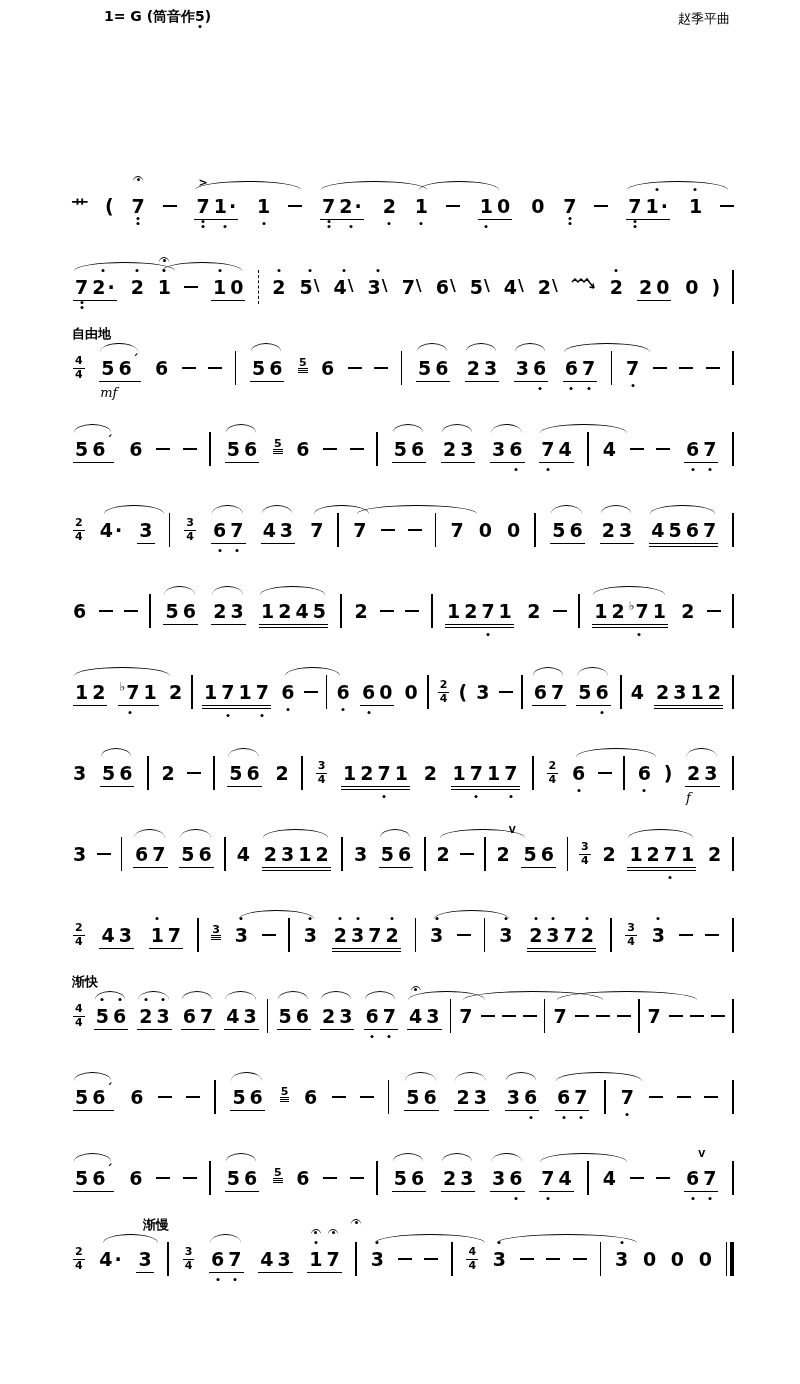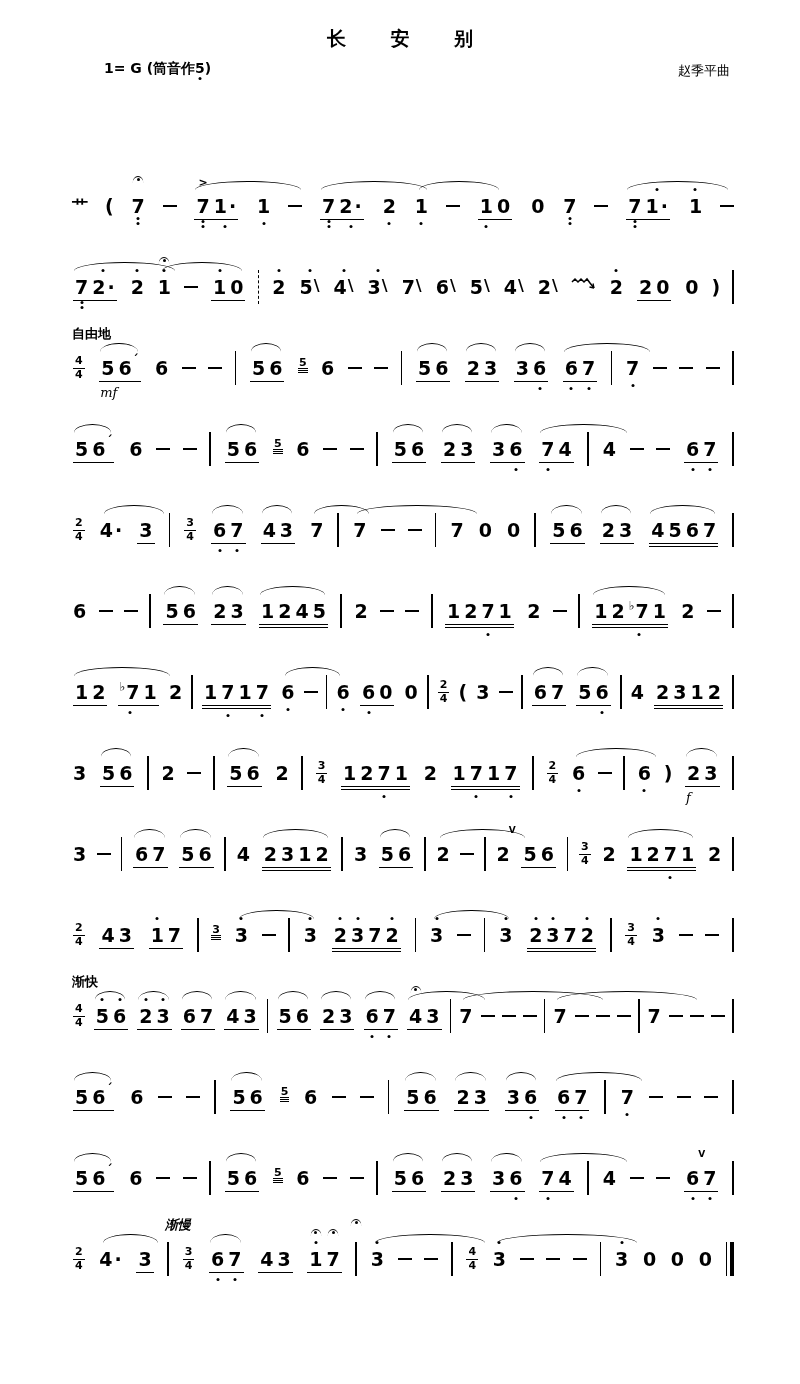--- a/index.html
+++ b/index.html
@@ -54,21 +54,20 @@
   .time .tn{border-bottom:1.2px solid #000;padding:0 2px;}
   .grace{position:relative;display:inline-block;font-size:11px;font-weight:bold;
          line-height:1;transform:translateY(-6px);padding:0 1px;}
   .gul{position:absolute;left:0;right:0;height:1px;background:#000;}
   .wave{display:inline-flex;align-items:center;position:relative;top:-3px;}
 </style>
 </head>
 <body>
 
 <div class="page">
-  <div class="subtitle">长 安 别</div>
   <div class="meta">
     <div class="key"><span>1= G (筒音作</span><span class="keynote"><span>5</span><span class="kdot"></span></span><span>)</span></div>
     <div class="composer">赵季平曲</div>
   </div>
   <div class="score" id="score">
       <div class="line">
         <span class="freemeter">艹</span>
         <span class="sym">(</span>
         <span class="note">
           <span class="digit">7</span>
@@ -1656,21 +1655,21 @@
               <span class="pdot"></span>
             </span>
           </span>
           <span class="ul" style="bottom: -2px;"></span>
         </span>
         <span class="barwrap">
           <span class="bar"></span>
         </span>
       </div>
       <div class="line">
-        <span class="line-label" style="left: 93px; font-style: italic;">渐慢</span>
+        <span class="line-label" style="left: 71px;">渐慢</span>
         <span class="time">
           <span class="tn">2</span>
           <span class="td">4</span>
         </span>
         <span class="note">
           <span class="digit">4</span>
           <span class="augdot">·</span>
           <span class="arcel" style="left: 5px; width: 55px;"></span>
         </span>
         <span class="grp">

